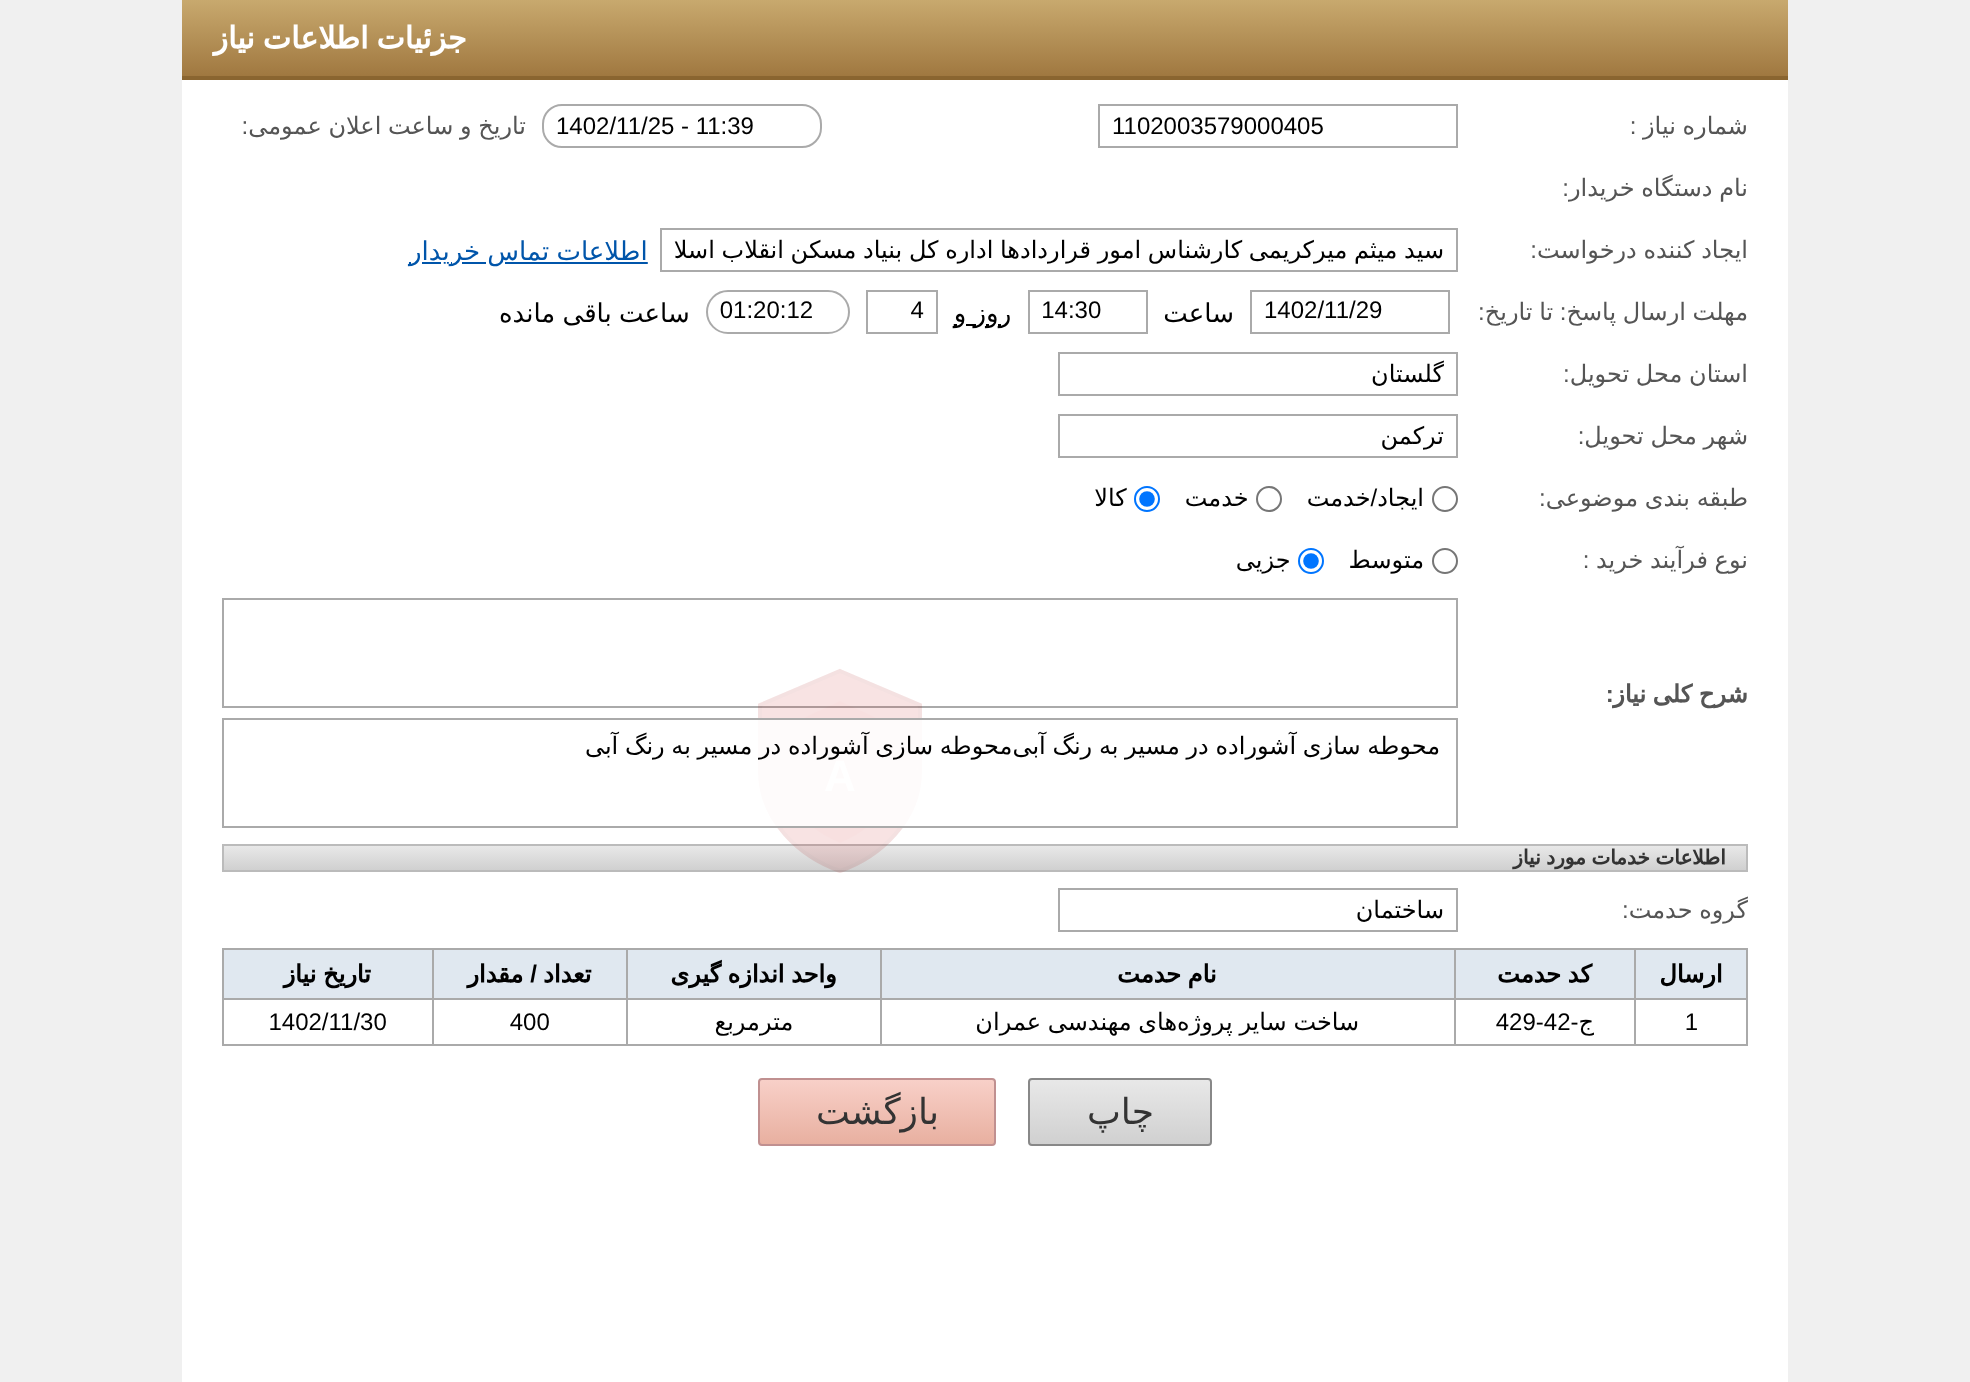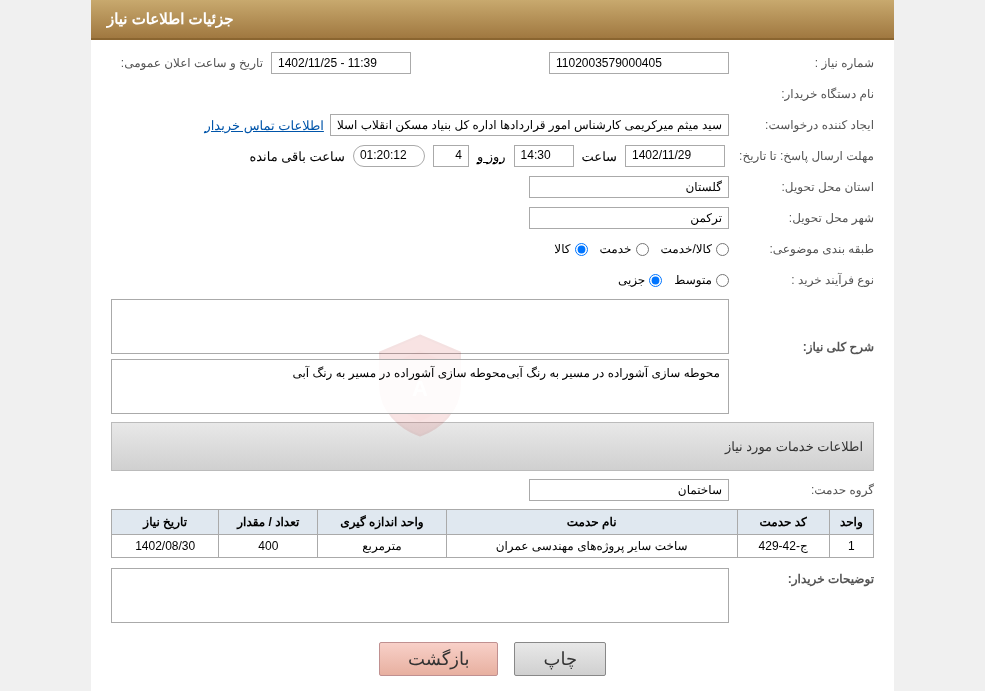--- a/index.html
+++ b/index.html
@@ -23,23 +23,23 @@
       font-size: 15px;
       font-weight: bold;
       border-bottom: 2px solid #8a6530;
     }
     .content-area {
       padding: 10px 20px 10px 20px;
     }
     .section-title {
       background: linear-gradient(to bottom, #e8e8e8, #d0d0d0);
       border: 1px solid #bbb;
-      padding: 16px 10px;
-      font-weight: normal;
-      font-size: 13px;
+      padding: 0 10px;
+      font-weight: bold;
+      font-size: 10px;
       margin: 8px 0 6px 0;
       color: #333;
     }
     .info-row {
       display: flex;
       align-items: center;
       margin-bottom: 5px;
       min-height: 26px;
     }
     .info-label {
@@ -150,21 +150,21 @@
   <div class="header-bar">
     <span>جزئیات اطلاعات نیاز</span>
   </div>
 
   <div class="content-area">
 
     <div class="info-row">
       <span class="info-label">شماره نیاز :</span>
       <span class="info-value field-narrow" style="min-width:180px;direction:ltr;">1102003579000405</span>
       <span style="flex:1"></span>
-      <span class="info-value" style="min-width:140px;direction:ltr;">1402/11/25 - 11:39</span>
+      <span class="info-value" style="min-width:140px;direction:ltr;border-radius:10px;">1402/11/25 - 11:39</span>
       <span class="info-label" style="min-width:160px;text-align:right;padding-right:8px;">تاریخ و ساعت اعلان عمومی:</span>
     </div>
 
     <div class="info-row">
       <span class="info-label">نام دستگاه خریدار:</span>
     </div>
 
     <div class="info-row">
       <span class="info-label">ایجاد کننده درخواست:</span>
       <span class="info-value" style="min-width:340px;">سید میثم میرکریمی کارشناس امور قراردادها اداره کل بنیاد مسکن انقلاب اسلا</span>
@@ -190,21 +190,21 @@
     <div class="info-row">
       <span class="info-label">شهر محل تحویل:</span>
       <span class="info-value" style="min-width:200px;">ترکمن</span>
     </div>
 
     <div class="info-row">
       <span class="info-label">طبقه بندی موضوعی:</span>
       <div class="radio-group">
         <label class="radio-item">
           <input type="radio" name="category" style=""> 
-            <span>کالا/خدمت</span>
+            <span>ایجاد/خدمت</span>
         </label>
         <label class="radio-item">
           <input type="radio" name="category" style=""> 
             <span>خدمت</span>
         </label>
         <label class="radio-item">
           <input type="radio" name="category" checked="" style=""> 
             <span>کالا</span>
         </label>
       </div>
@@ -257,47 +257,41 @@
 
     <div class="info-row">
       <span class="info-label">گروه حدمت:</span>
       <span class="info-value" style="min-width:200px;">ساختمان</span>
     </div>
 
     <div class="table-section">
       <table class="data-table">
         <thead>
           <tr>
-            <th>واحد</th>
+            <th>ارسال</th>
             <th>کد حدمت</th>
             <th>نام حدمت</th>
             <th>واحد اندازه گیری</th>
             <th>تعداد / مقدار</th>
             <th>تاریخ نیاز</th>
           </tr>
         </thead>
         <tbody id="services-table-body">
         <tr>
       <td>1</td>
       <td>ج-42-429</td>
       <td>ساخت سایر پروژه‌های مهندسی عمران</td>
       <td>مترمربع</td>
       <td>400</td>
-      <td>1402/08/30</td>
+      <td>1402/11/30</td>
     </tr>
           </tbody>
       </table>
     </div>
 
-    <div class="info-row" style="align-items:flex-start;margin-top:10px;">
-      <span class="info-label" style="padding-top:4px;font-weight:bold;">توضیحات خریدار:</span>
-      <div style="flex:1;">
-        <textarea class="textarea-box" style="min-height: 55px;"></textarea>
-      </div>
-    </div>
 
     <div class="footer-buttons">
       <button class="btn btn-print">چاپ</button>
       <button class="btn btn-back">بازگشت</button>
     </div>
 
   </div>
 </div>
 
 </body></html>

